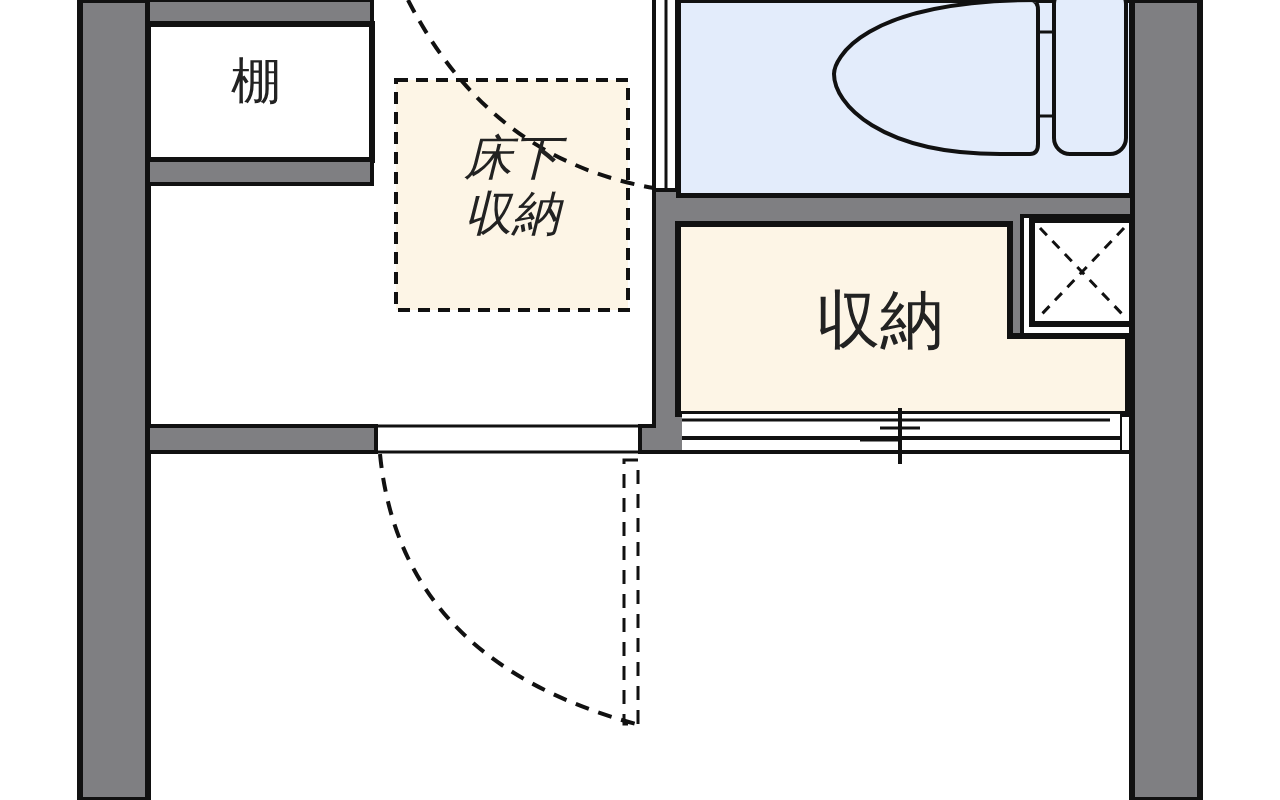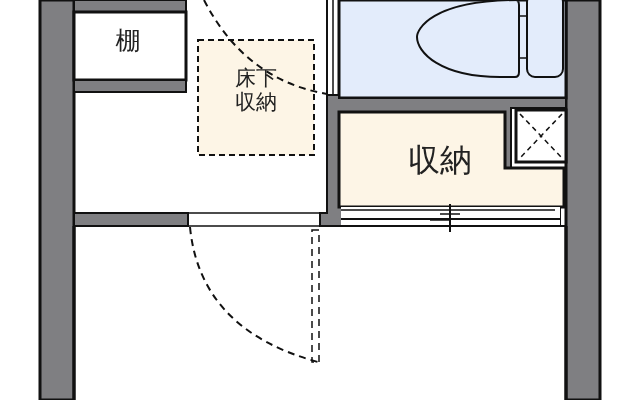--- a/index.html
+++ b/index.html
@@ -8,21 +8,21 @@
     .label {
       position: absolute;
       color: #222222;
       font-family: "DejaVu Sans", sans-serif;
       text-align: center;
       line-height: 1.15;
       white-space: pre-line;
       pointer-events: none;
     }
     .lbl-shelf { left: 98px; top: 27px; width: 60px; font-size: 25px; }
-    .lbl-underfloor { left: 200px; top: 66px; width: 112px; font-size: 21px; }
+    .lbl-underfloor { left: 200px; top: 66px; width: 112px; font-size: 24px; font-style: italic; }
     .lbl-storage { left: 380px; top: 142px; width: 120px; font-size: 32px; }
   </style>
 </head>
 <body>
 
 <svg id="plan" viewBox="0 0 640 400" xmlns="http://www.w3.org/2000/svg">
 
   <g>
     <rect x="40" y="0" width="34" height="400" fill="#7f7f82" stroke="#111" stroke-width="3"></rect>
   </g>

